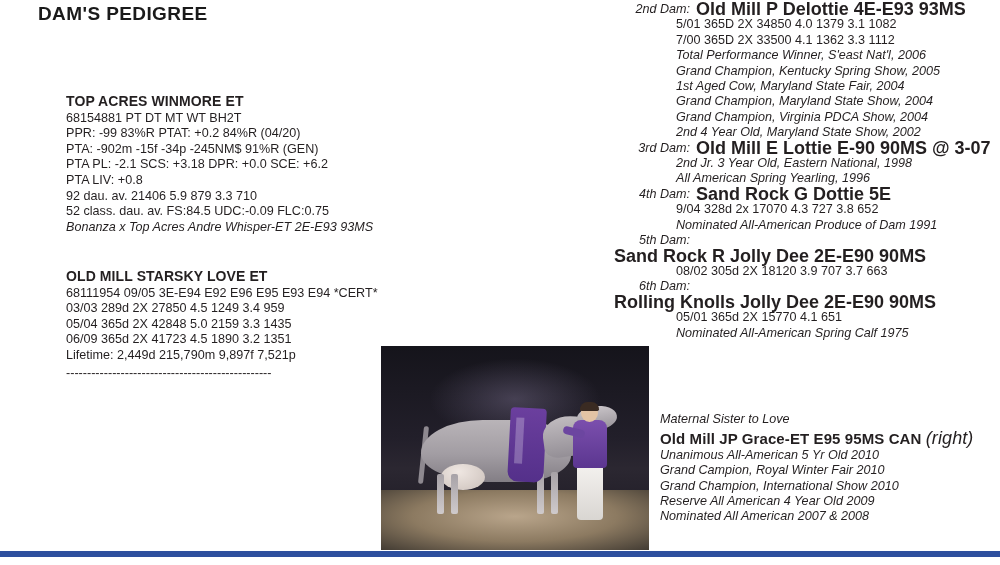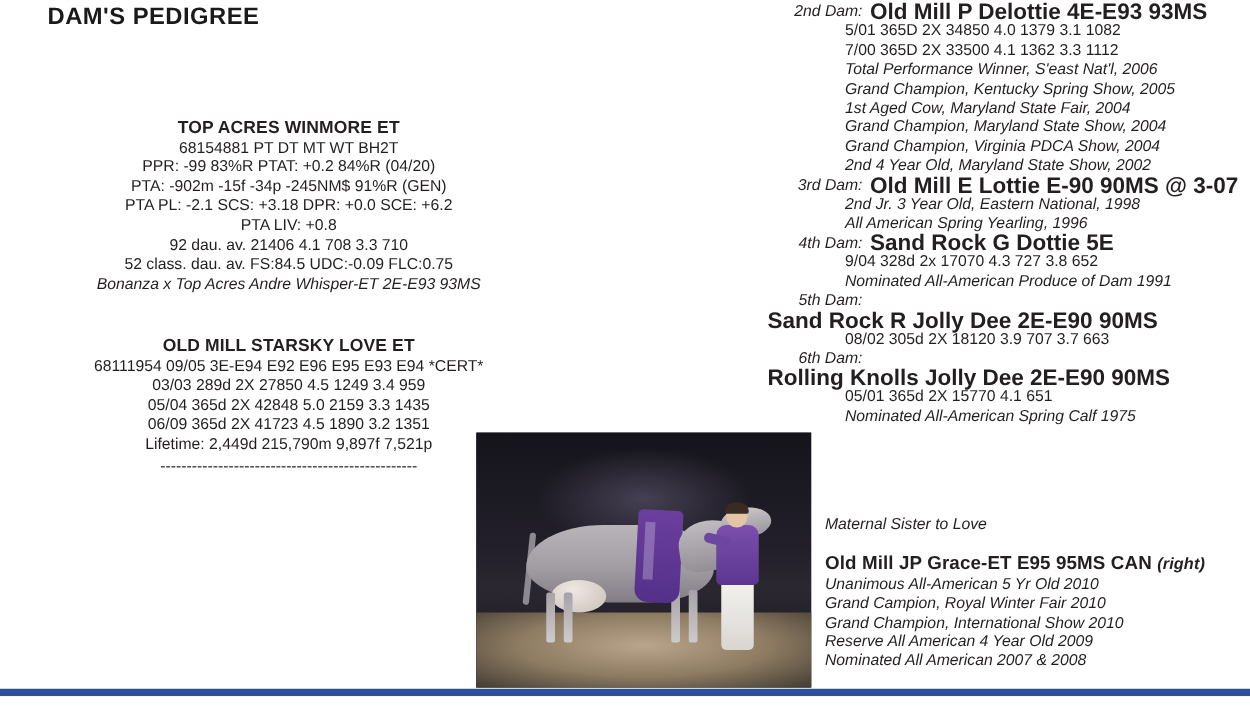--- a/index.html
+++ b/index.html
@@ -31,21 +31,20 @@
     letter-spacing: 0.4px;
     color: #1a1a1a;
   }
 
   .left-block {
     position: absolute;
     left: 66px;
     width: 330px;
     font-size: 12.6px;
     line-height: 15.6px;
-    text-align: center;
   }
   .blk-a { top: 94px; }
   .blk-b { top: 269px; }
 
   .animal-name {
     font-weight: bold;
     font-size: 14px;
     letter-spacing: 0.1px;
     margin-bottom: 1px;
   }
@@ -97,32 +96,32 @@
   .sister {
     position: absolute;
     left: 660px;
     top: 412px;
     width: 340px;
     font-size: 12.6px;
     line-height: 15.4px;
     font-style: italic;
   }
   .sister .ms-title {
-    margin-bottom: 16px;
+    margin-bottom: 4px;
   }
   .sister .ms-name {
     font-style: normal;
     font-weight: bold;
     font-size: 15px;
     letter-spacing: 0.1px;
     margin-bottom: 1px;
   }
   .sister .ms-name .side {
-    font-weight: bold;
-    font-size: 13px;
+    font-weight: normal;
+    font-size: 18px;
     font-style: italic;
   }
 
   
   .photo {
     position: absolute;
     left: 381px;
     top: 346px;
     width: 268px;
     height: 204px;
@@ -301,21 +300,21 @@
 
   <div class="title">DAM'S PEDIGREE</div>
 
   <div class="left-block blk-a">
     <div class="animal-name">TOP ACRES WINMORE ET</div>
     <div class="line">68154881 PT DT MT WT BH2T</div>
     <div class="line">PPR: -99 83%R PTAT: +0.2 84%R (04/20)</div>
     <div class="line">PTA: -902m -15f -34p -245NM$ 91%R (GEN)</div>
     <div class="line">PTA PL: -2.1 SCS: +3.18 DPR: +0.0 SCE: +6.2</div>
     <div class="line">PTA LIV: +0.8</div>
-    <div class="line">92 dau. av. 21406 4.1 708 3.3 710</div>
+    <div class="line">92 dau. av. 21406 5.9 879 3.3 710</div>
     <div class="line">52 class. dau. av. FS:84.5 UDC:-0.09 FLC:0.75</div>
     <div class="line ital">Bonanza x Top Acres Andre Whisper-ET 2E-E93 93MS</div>
   </div>
 
   <div class="left-block blk-b">
     <div class="animal-name">OLD MILL STARSKY LOVE ET</div>
     <div class="line">68111954 09/05 3E-E94 E92 E96 E95 E93 E94 *CERT*</div>
     <div class="line">03/03 289d 2X 27850 4.5 1249 3.4 959</div>
     <div class="line">05/04 365d 2X 42848 5.0 2159 3.3 1435</div>
     <div class="line">06/09 365d 2X 41723 4.5 1890 3.2 1351</div>

